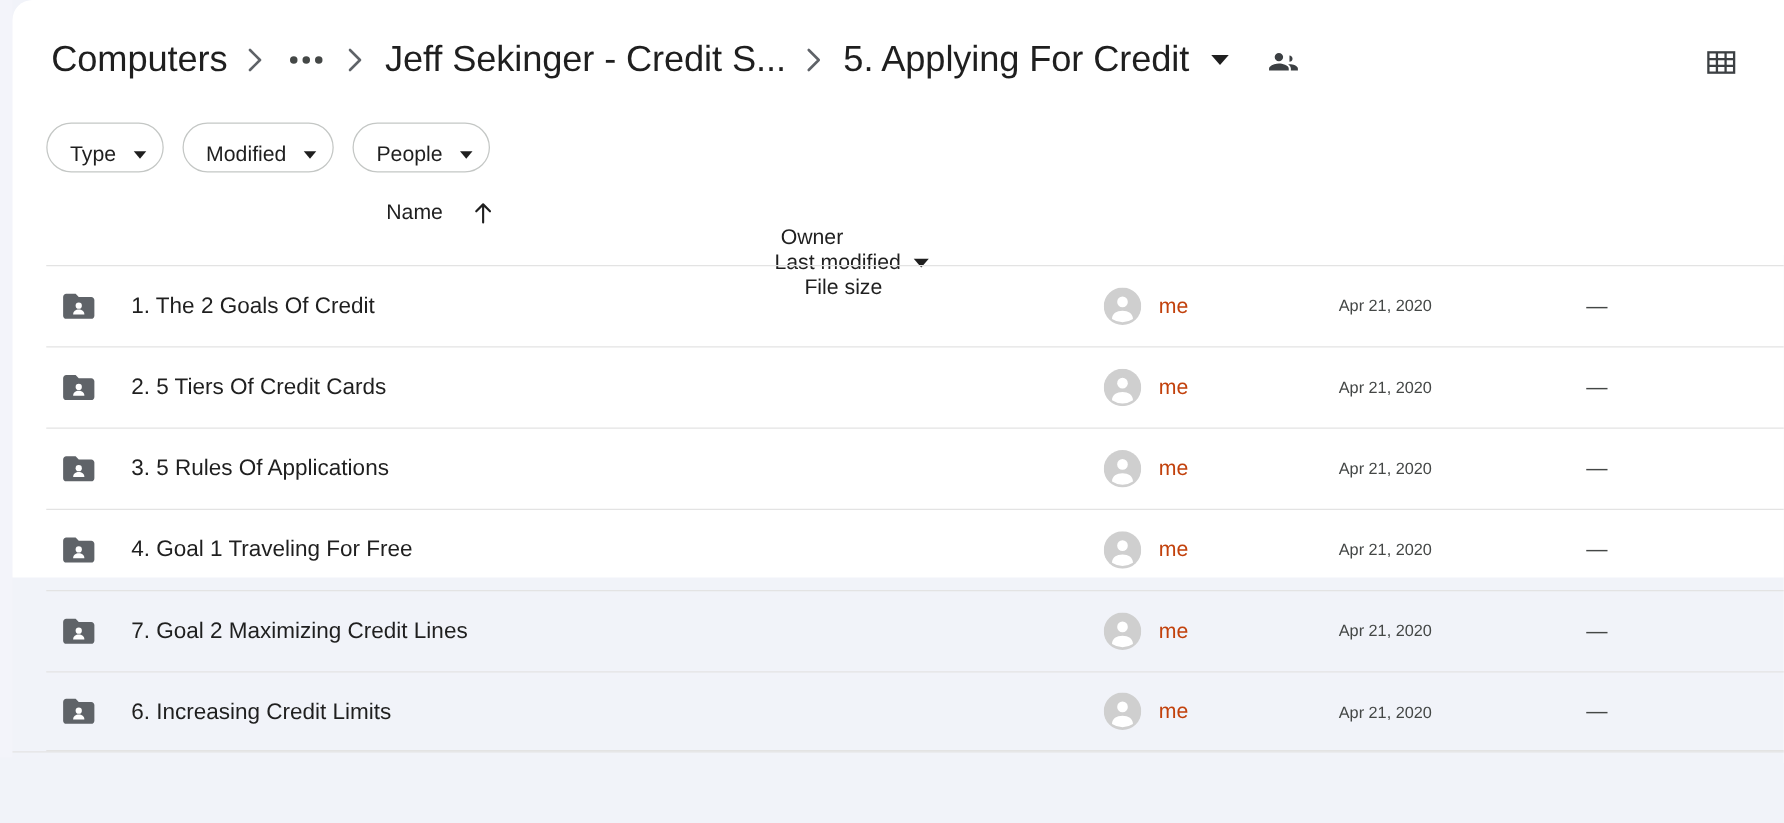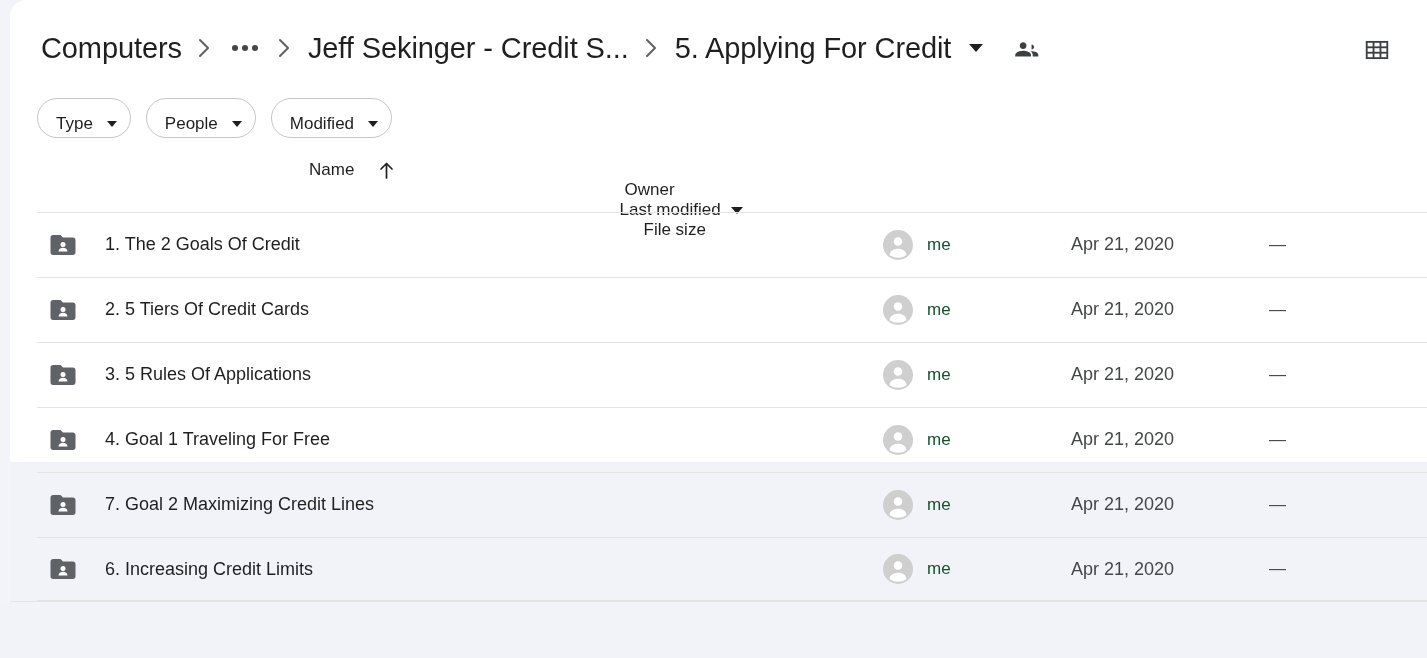--- a/index.html
+++ b/index.html
@@ -263,24 +263,24 @@
   }
   .avatar {
     width: 30px;
     height: 30px;
     flex: 0 0 auto;
     display: block;
   }
   .owner-name {
     margin-left: 14px;
     font-size: 17px;
-    color: #14532d;
+    color: #c2410c;
   }
   .modified-text {
-    font-size: 18px;
+    font-size: 13px;
     color: #444746;
   }
   .size-text {
     font-size: 17px;
     color: #444746;
   }
 </style>
 </head>
 <body>
 
@@ -342,25 +342,25 @@
         <line x1="15.2" y1="4.5" x2="15.2" y2="19.5" stroke="#3c4043" stroke-width="1.7"></line>
       </svg>
     </div>
 
     <div class="chips">
       <div class="chip">
         <span>Type</span>
         <span class="chip-caret"></span>
       </div>
       <div class="chip">
+        <span>Modified</span>
+        <span class="chip-caret"></span>
+      </div>
+      <div class="chip">
         <span>People</span>
-        <span class="chip-caret"></span>
-      </div>
-      <div class="chip">
-        <span>Modified</span>
         <span class="chip-caret"></span>
       </div>
     </div>
 
     <div class="table">
 
       <div class="row head-row">
         <div class="c-name">
           <span class="head-label">Name</span>
           <span class="sort-arrow">

